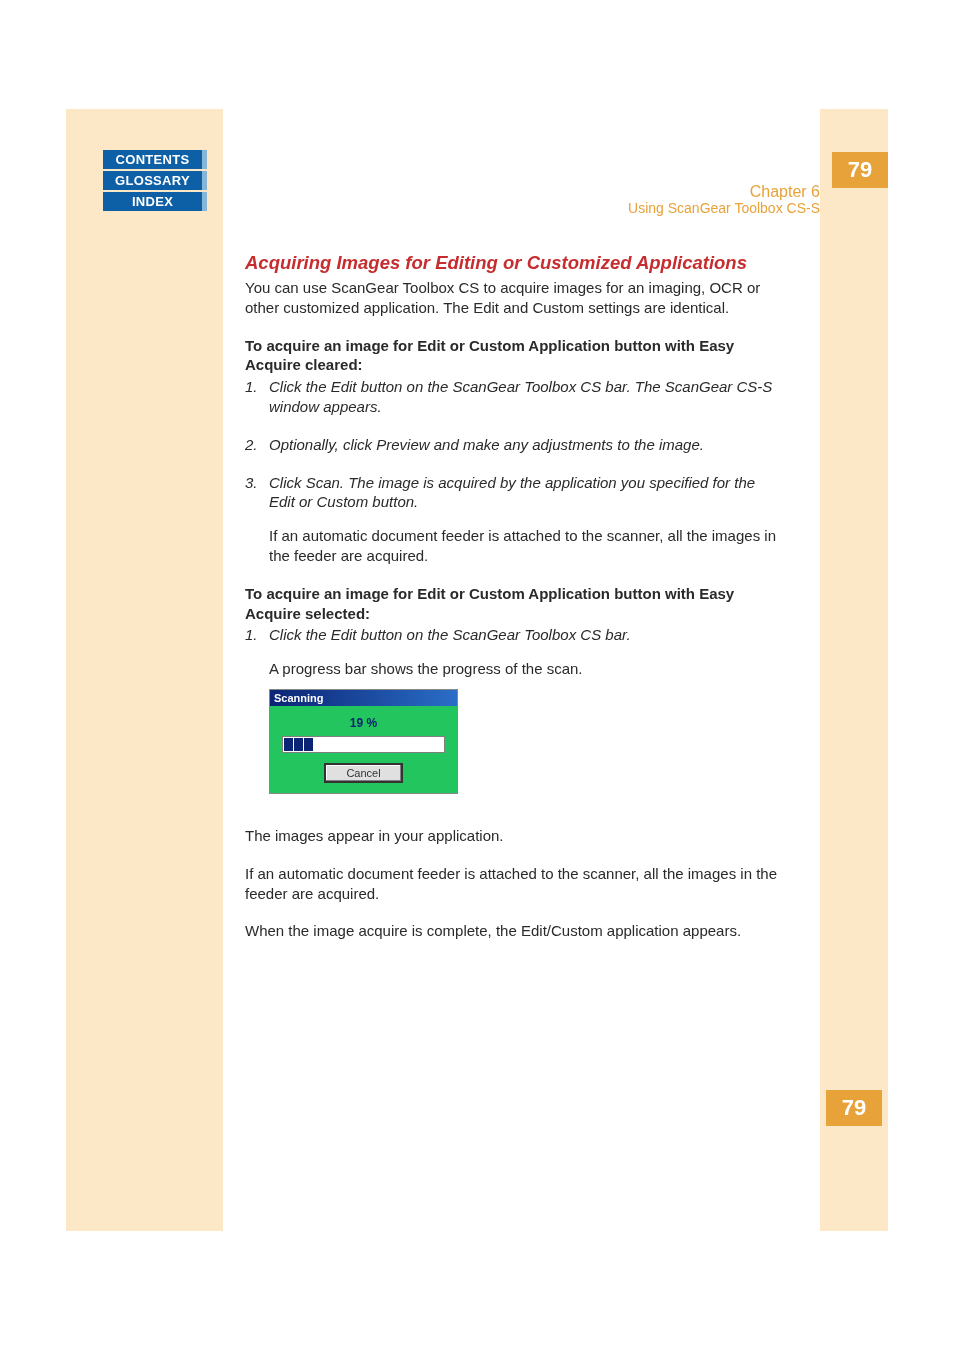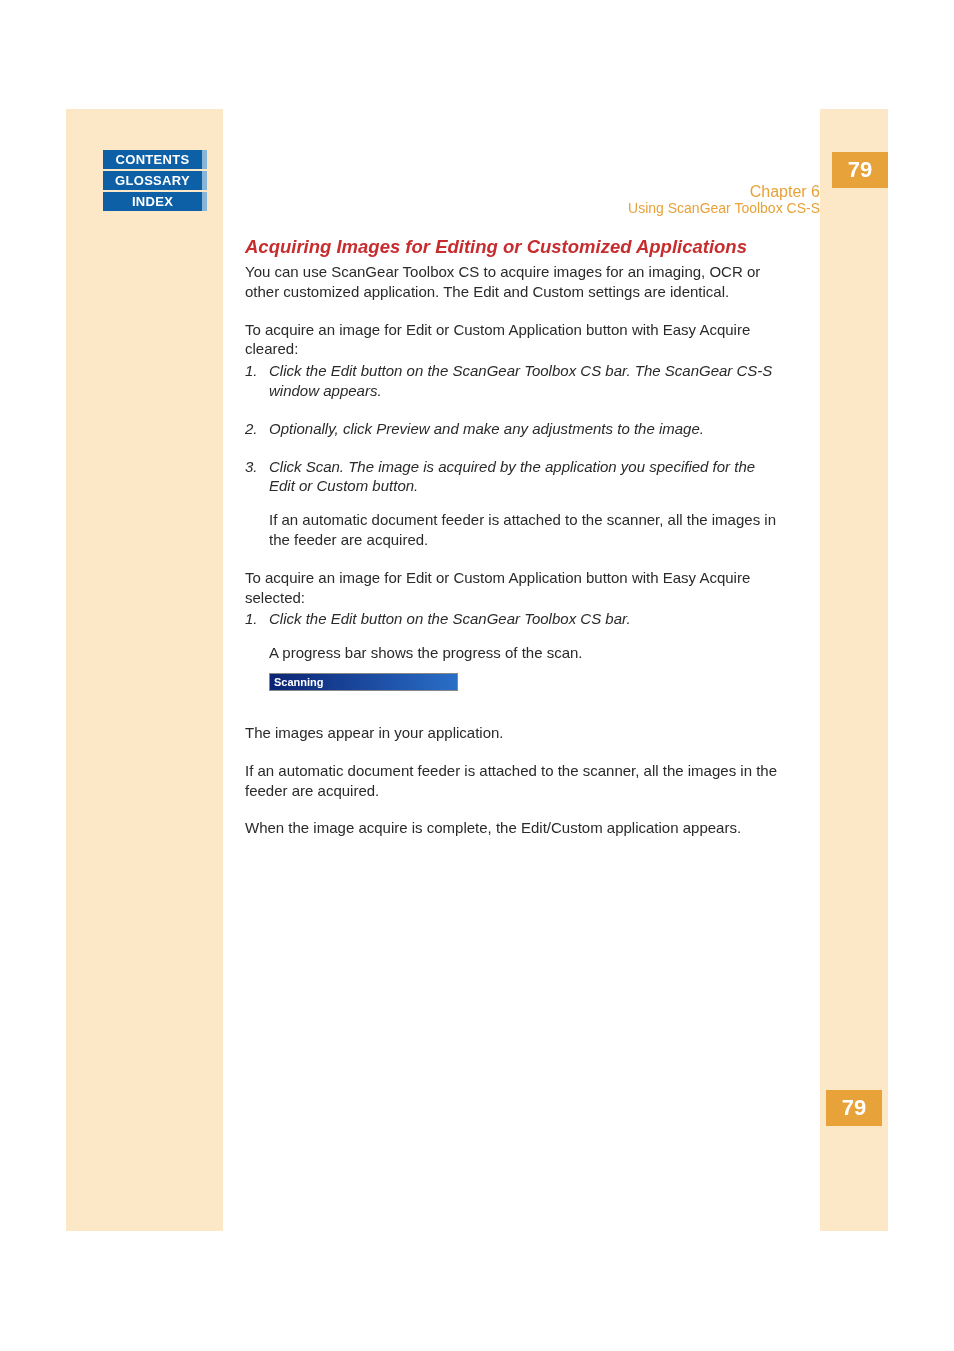--- a/index.html
+++ b/index.html
@@ -92,38 +92,38 @@
       font-size: 22px;
       width: 56px;
       height: 36px;
       display: flex;
       align-items: center;
       justify-content: center;
     }
     .content {
       position: absolute;
       left: 245px;
-      top: 236px;
+      top: 252px;
       width: 540px;
     }
     .section-title {
       color: #c72d2f;
       font-style: italic;
       font-weight: bold;
       font-size: 18.5px;
       margin-bottom: 4px;
     }
     .body-text {
       color: #2a2a2a;
       font-size: 15px;
       line-height: 1.32;
       margin-bottom: 18px;
     }
     .bold-text {
-      font-weight: 400;
+      font-weight: 700;
       color: #2a2a2a;
       font-size: 15px;
       line-height: 1.32;
       margin-bottom: 2px;
     }
     .step {
       color: #2a2a2a;
       font-size: 15px;
       font-style: italic;
       line-height: 1.32;
@@ -239,20 +239,29 @@
   <div class="bold-text">To acquire an image for Edit or Custom Application button with Easy Acquire selected:</div>
 
   <div class="step" style="margin-bottom:14px;">
     <div class="step-num">1.</div>
     <div class="step-body">Click the Edit button on the ScanGear Toolbox CS bar.</div>
   </div>
   <div class="step-note" style="margin-bottom:10px;">A progress bar shows the progress of the scan.</div>
 
   <div class="dialog-figure">
     <div class="dialog-title">Scanning</div>
+    <div class="dialog-body">
+      <div class="dialog-pct">19 %</div>
+      <div class="progress-outer">
+        <div class="progress-seg"></div>
+        <div class="progress-seg"></div>
+        <div class="progress-seg"></div>
+      </div>
+      <div class="dialog-cancel">Cancel</div>
+    </div>
   </div>
 
   <div class="body-text">The images appear in your application.</div>
   <div class="body-text">If an automatic document feeder is attached to the scanner, all the images in the feeder are acquired.</div>
   <div class="body-text">When the image acquire is complete, the Edit/Custom application appears.</div>
 </div>
 
 <div class="page-badge-bottom">79</div>
 
 </body></html>

